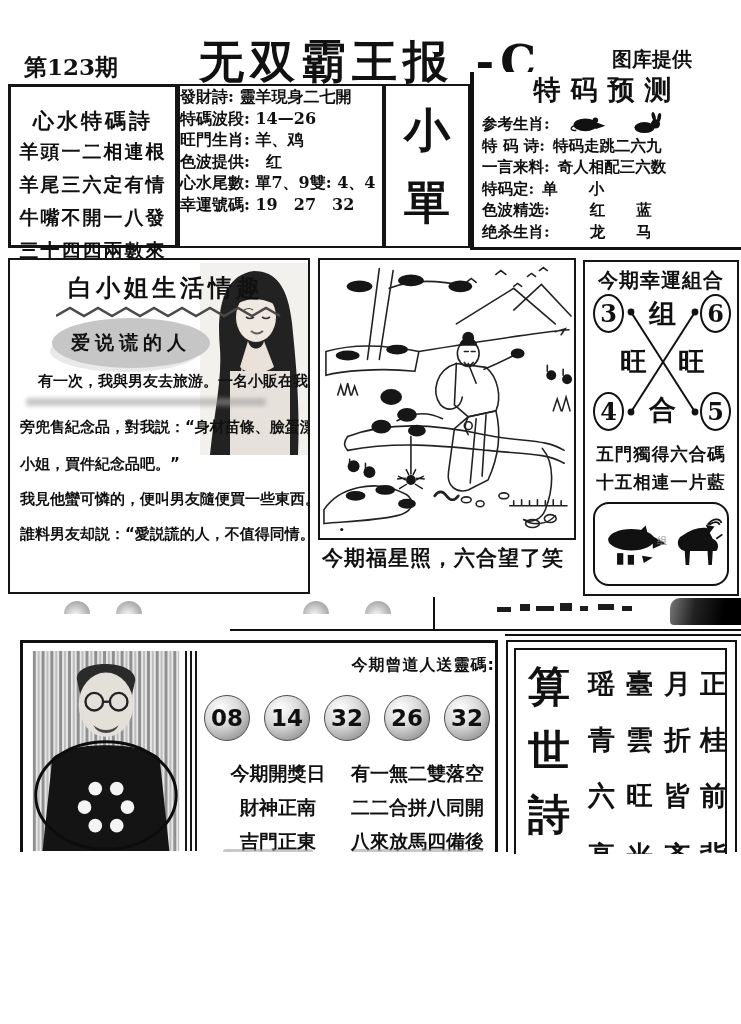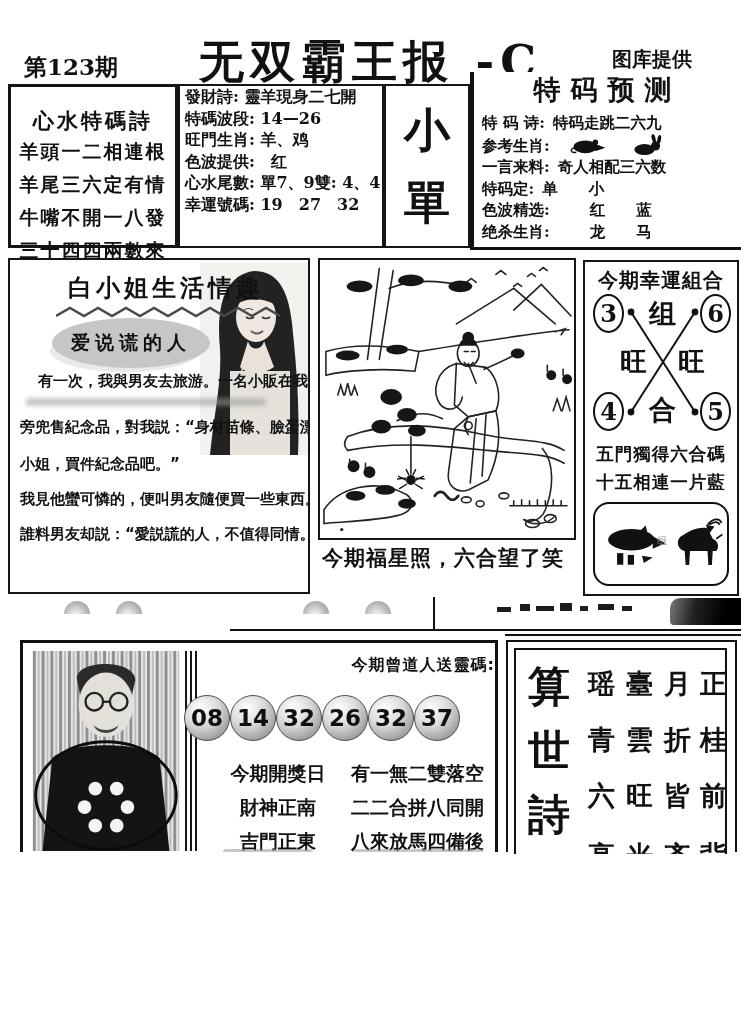--- a/index.html
+++ b/index.html
@@ -10,21 +10,21 @@
   .box{border:2px solid #151515;background:#fff}
   
   .main-title{left:0;top:2px;width:741px;text-align:center;font-size:45px;font-weight:900;
               letter-spacing:6px;font-family:"DejaVu Serif",serif}
   .issue{left:24px;top:52px;font-size:23px;font-weight:800;font-family:"DejaVu Serif",serif}
   .provider{left:612px;top:46px;font-size:20px;font-weight:900;font-family:"DejaVu Serif",serif}
   
   .poem-title{font-size:21px;font-weight:900;letter-spacing:3px;text-align:center;margin-top:20px}
   .poem-line{font-size:19px;letter-spacing:2px;text-align:center;line-height:33px;font-weight:600}
   .rec-title{font-size:23px;font-weight:900;letter-spacing:8px;text-align:center;margin:2px 0 1px}
-  .rec-row{font-size:16px;font-weight:800;line-height:21.5px;white-space:nowrap;padding-left:5px}
+  .rec-row{font-size:16px;font-weight:800;line-height:21.5px;white-space:nowrap;}
   .big-char{font-size:46px;font-weight:900;line-height:1;text-align:center}
   .fc-title{font-size:27px;font-weight:900;letter-spacing:10px;text-align:center;margin:0 0 4px}
   .fc-row{font-size:15.5px;font-weight:800;line-height:21.5px;white-space:nowrap;padding-left:8px}
   .fc-val{margin-left:8px}
   
   .life-title{font-size:24px;font-weight:900;letter-spacing:4px}
   .bubble{background:#c6c6c6;border-radius:50%;display:flex;align-items:center;justify-content:center;
           font-size:19px;font-weight:900;letter-spacing:5px;box-shadow:-6px 8px 0 -4px #e9e9e9}
   .para{font-size:15px;font-weight:700;white-space:nowrap}
   
@@ -75,36 +75,36 @@
   <div class="rec-row"><span>幸運號碼:</span> <span>19　27　32</span></div>
 </div>
 
 <div class="abs box" style="left:384px;top:84px;width:86px;height:164px;display:flex;flex-direction:column;justify-content:space-around;padding:8px 0">
   <div class="big-char">小</div>
   <div class="big-char">單</div>
 </div>
 
 <div class="abs serif" style="left:470px;top:72px;width:271px;height:178px;border-left:4px solid #111;border-bottom:3px solid #111;background:#fff">
   <div class="fc-title">特码预测</div>
-  <div class="fc-row"><span>特 码 诗:</span><span class="fc-val">特码走跳二六九</span></div>
   <div class="fc-row">
     <span>参考生肖:</span>
     <svg width="40" height="20" viewBox="0 0 40 22" style="vertical-align:-4px;margin-left:14px">
       <ellipse cx="16" cy="13" rx="13" ry="7" fill="#111"></ellipse>
         <path d="M27,10 L38,14 L27,18 Z" fill="#111"></path>
       <circle cx="27" cy="8" r="3" fill="#111"></circle>
         <path d="M4,14 C-2,16 0,20 6,19" stroke="#111" stroke-width="1.5" fill="none"></path>
     </svg>
     <svg width="38" height="22" viewBox="0 0 40 24" style="vertical-align:-5px;margin-left:16px">
       <ellipse cx="14" cy="17" rx="11" ry="6" fill="#111"></ellipse>
         <circle cx="26" cy="13" r="5" fill="#111"></circle>
       <ellipse cx="24" cy="5" rx="2" ry="5" fill="#111" transform="rotate(-15 24 5)"></ellipse>
       <ellipse cx="30" cy="6" rx="2" ry="5" fill="#111" transform="rotate(10 30 6)"></ellipse>
     </svg>
   </div>
+  <div class="fc-row"><span>特 码 诗:</span><span class="fc-val">特码走跳二六九</span></div>
   <div class="fc-row"><span>一言来料:</span><span class="fc-val">奇人相配三六数</span></div>
   <div class="fc-row"><span>特码定:</span><span class="fc-val" style="">单　　小</span></div>
   <div class="fc-row"><span>色波精选:</span><span class="fc-val" style="margin-left:40px">红　　蓝</span></div>
   <div class="fc-row"><span>绝杀生肖:</span><span class="fc-val" style="margin-left:40px">龙　　马</span></div>
 </div>
 
 <div class="abs box" style="left:8px;top:258px;width:302px;height:336px;border-width:2px;overflow:hidden">
 
   <svg class="abs" style="left:190px;top:3px" width="108" height="192" viewBox="0 0 108 192">
     <rect width="108" height="192" fill="#f3f1ed"></rect>
@@ -277,21 +277,21 @@
         <circle cx="86" cy="179" r="7"></circle>
         <circle cx="64" cy="179" r="7"></circle>
       <circle cx="53" cy="160" r="7"></circle>
         <circle cx="64" cy="141" r="7"></circle>
         <circle cx="86" cy="141" r="7"></circle>
     </g>
     <ellipse cx="75" cy="148" rx="72" ry="55" fill="none" stroke="#0c0c0c" stroke-width="3"></ellipse>
   </svg>
   <div class="abs hatch" style="left:162px;top:8px;width:14px;height:200px"></div>
   <div class="abs holy-title" style="left:176px;top:12px;width:296px">今期曾道人送靈碼:</div>
-  <div class="abs" style="left:161px;top:52px;display:flex;gap:0">
+  <div class="abs" style="left:181px;top:52px;display:flex;gap:14px">
     <div class="ball">08</div>
     <div class="ball">14</div>
     <div class="ball">32</div>
     <div class="ball">26</div>
     <div class="ball">32</div>
     <div class="ball">37</div>
   </div>
   <div class="abs hrow-l" style="left:190px;top:118px">今期開獎日</div>
   <div class="abs hrow-r" style="left:328px;top:118px">有一無二雙落空</div>
   <div class="abs hrow-l" style="left:190px;top:152px">財神正南</div>

